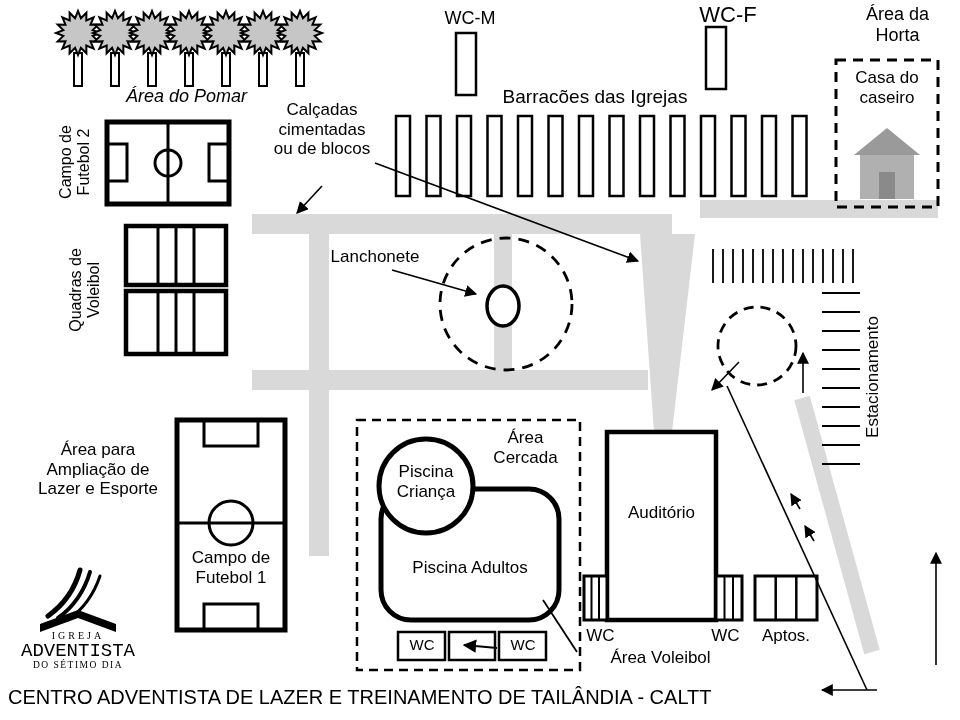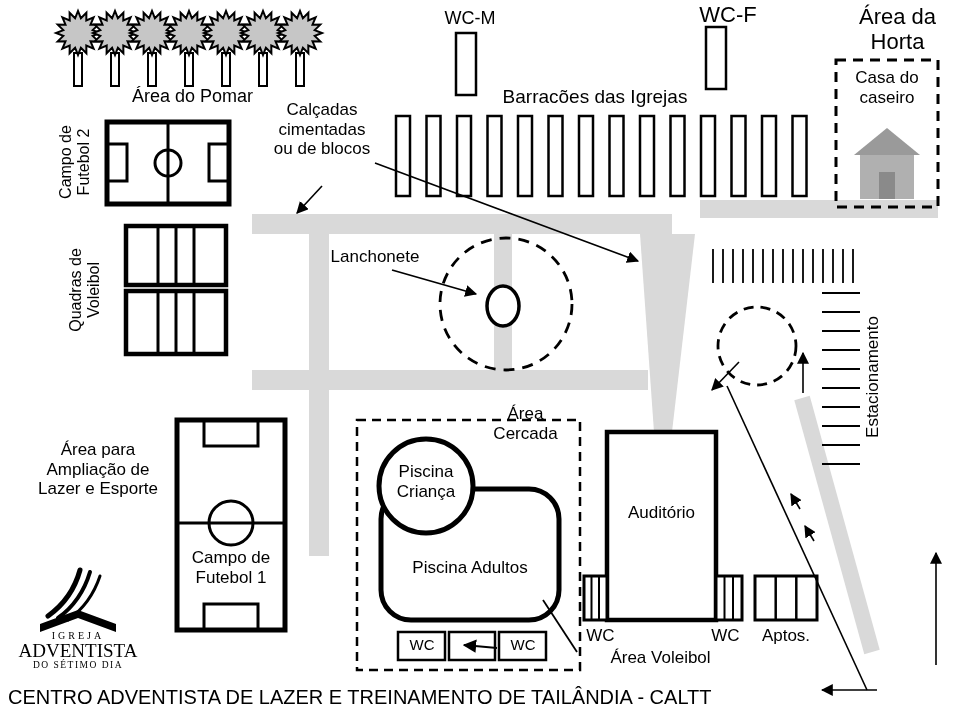--- a/index.html
+++ b/index.html
@@ -172,55 +172,55 @@
     <line x1="877" y1="690" x2="822" y2="690" stroke="#000" stroke-width="1.6" marker-end="url(#arr)"></line>
 
     <g>
       <path d="M48,616 C62,606 74,592 80,570" fill="none" stroke="#000" stroke-width="5" stroke-linecap="round"></path>
       <path d="M58,618 C72,608 84,592 90,572" fill="none" stroke="#000" stroke-width="4" stroke-linecap="round"></path>
       <path d="M68,620 C82,610 94,594 100,576" fill="none" stroke="#000" stroke-width="3" stroke-linecap="round"></path>
       <polygon points="40,624 78,610 116,624 116,632 78,618 40,632" fill="#000"></polygon>
     </g>
   </svg>
 
-  <div class="label" style="left:110px;top:86px;width:165px;font-size:18px;">Área do Pomar</div>
+  <div class="label" style="left:104px;top:86px;width:165px;font-size:18px;font-style:italic;">Área do Pomar</div>
   <div class="label" style="left:438px;top:8px;width:64px;font-size:18px;">WC-M</div>
   <div class="label" style="left:696px;top:2px;width:64px;font-size:22px;">WC-F</div>
   <div class="label" style="left:480px;top:86px;width:230px;font-size:19px;">Barracões das Igrejas</div>
-  <div class="label" style="left:845px;top:4px;width:105px;font-size:22px;">Área da
+  <div class="label" style="left:845px;top:4px;width:105px;font-size:18px;">Área da
 Horta</div>
   <div class="label" style="left:846px;top:68px;width:82px;">Casa do
 caseiro</div>
 
   <div class="label rot" style="left:35px;top:122px;width:80px;height:80px;font-size:16px;">Campo de
 Futebol 2</div>
   <div class="label rot" style="left:30px;top:235px;width:110px;height:110px;font-size:16px;">Quadras de
 Voleibol</div>
   <div class="label rot" style="left:803px;top:307px;width:140px;height:140px;">Estacionamento</div>
 
   <div class="label" style="left:262px;top:100px;width:120px;">Calçadas
 cimentadas
 ou  de blocos</div>
   <div class="label" style="left:320px;top:247px;width:110px;">Lanchonete</div>
   <div class="label" style="left:28px;top:440px;width:140px;">Área para
 Ampliação de
 Lazer e Esporte</div>
   <div class="label" style="left:186px;top:548px;width:90px;">Campo de
 Futebol 1</div>
-  <div class="label" style="left:483px;top:404px;width:85px;">Área
+  <div class="label" style="left:483px;top:428px;width:85px;">Área
 Cercada</div>
   <div class="label" style="left:383px;top:462px;width:86px;">Piscina
 Criança</div>
   <div class="label" style="left:395px;top:558px;width:150px;">Piscina Adultos</div>
   <div class="label" style="left:400px;top:636px;width:44px;font-size:15px;">WC</div>
   <div class="label" style="left:501px;top:636px;width:44px;font-size:15px;">WC</div>
   <div class="label" style="left:611px;top:503px;width:101px;">Auditório</div>
   <div class="label" style="left:578px;top:626px;width:45px;">WC</div>
   <div class="label" style="left:703px;top:626px;width:45px;">WC</div>
   <div class="label" style="left:750px;top:626px;width:72px;">Aptos.</div>
   <div class="label" style="left:593px;top:648px;width:135px;">Área Voleibol</div>
 
   <div class="logo-txt" style="left:18px;top:630px;width:120px;font-size:10px;letter-spacing:3px;">IGREJA</div>
-  <div class="logo-txt" style="left:0px;top:640px;width:156px;font-size:19px;">ADVENTISTA</div>
+  <div class="logo-txt" style="left:0px;top:640px;width:156px;font-size:19px;font-family:Liberation Mono, monospace;">ADVENTISTA</div>
   <div class="logo-txt" style="left:8px;top:660px;width:140px;font-size:9.5px;letter-spacing:1.5px;">DO SÉTIMO DIA</div>
 
   <div class="title">CENTRO ADVENTISTA DE LAZER E TREINAMENTO DE TAILÂNDIA - CALTT</div>
 </div>
 
 </body></html>

